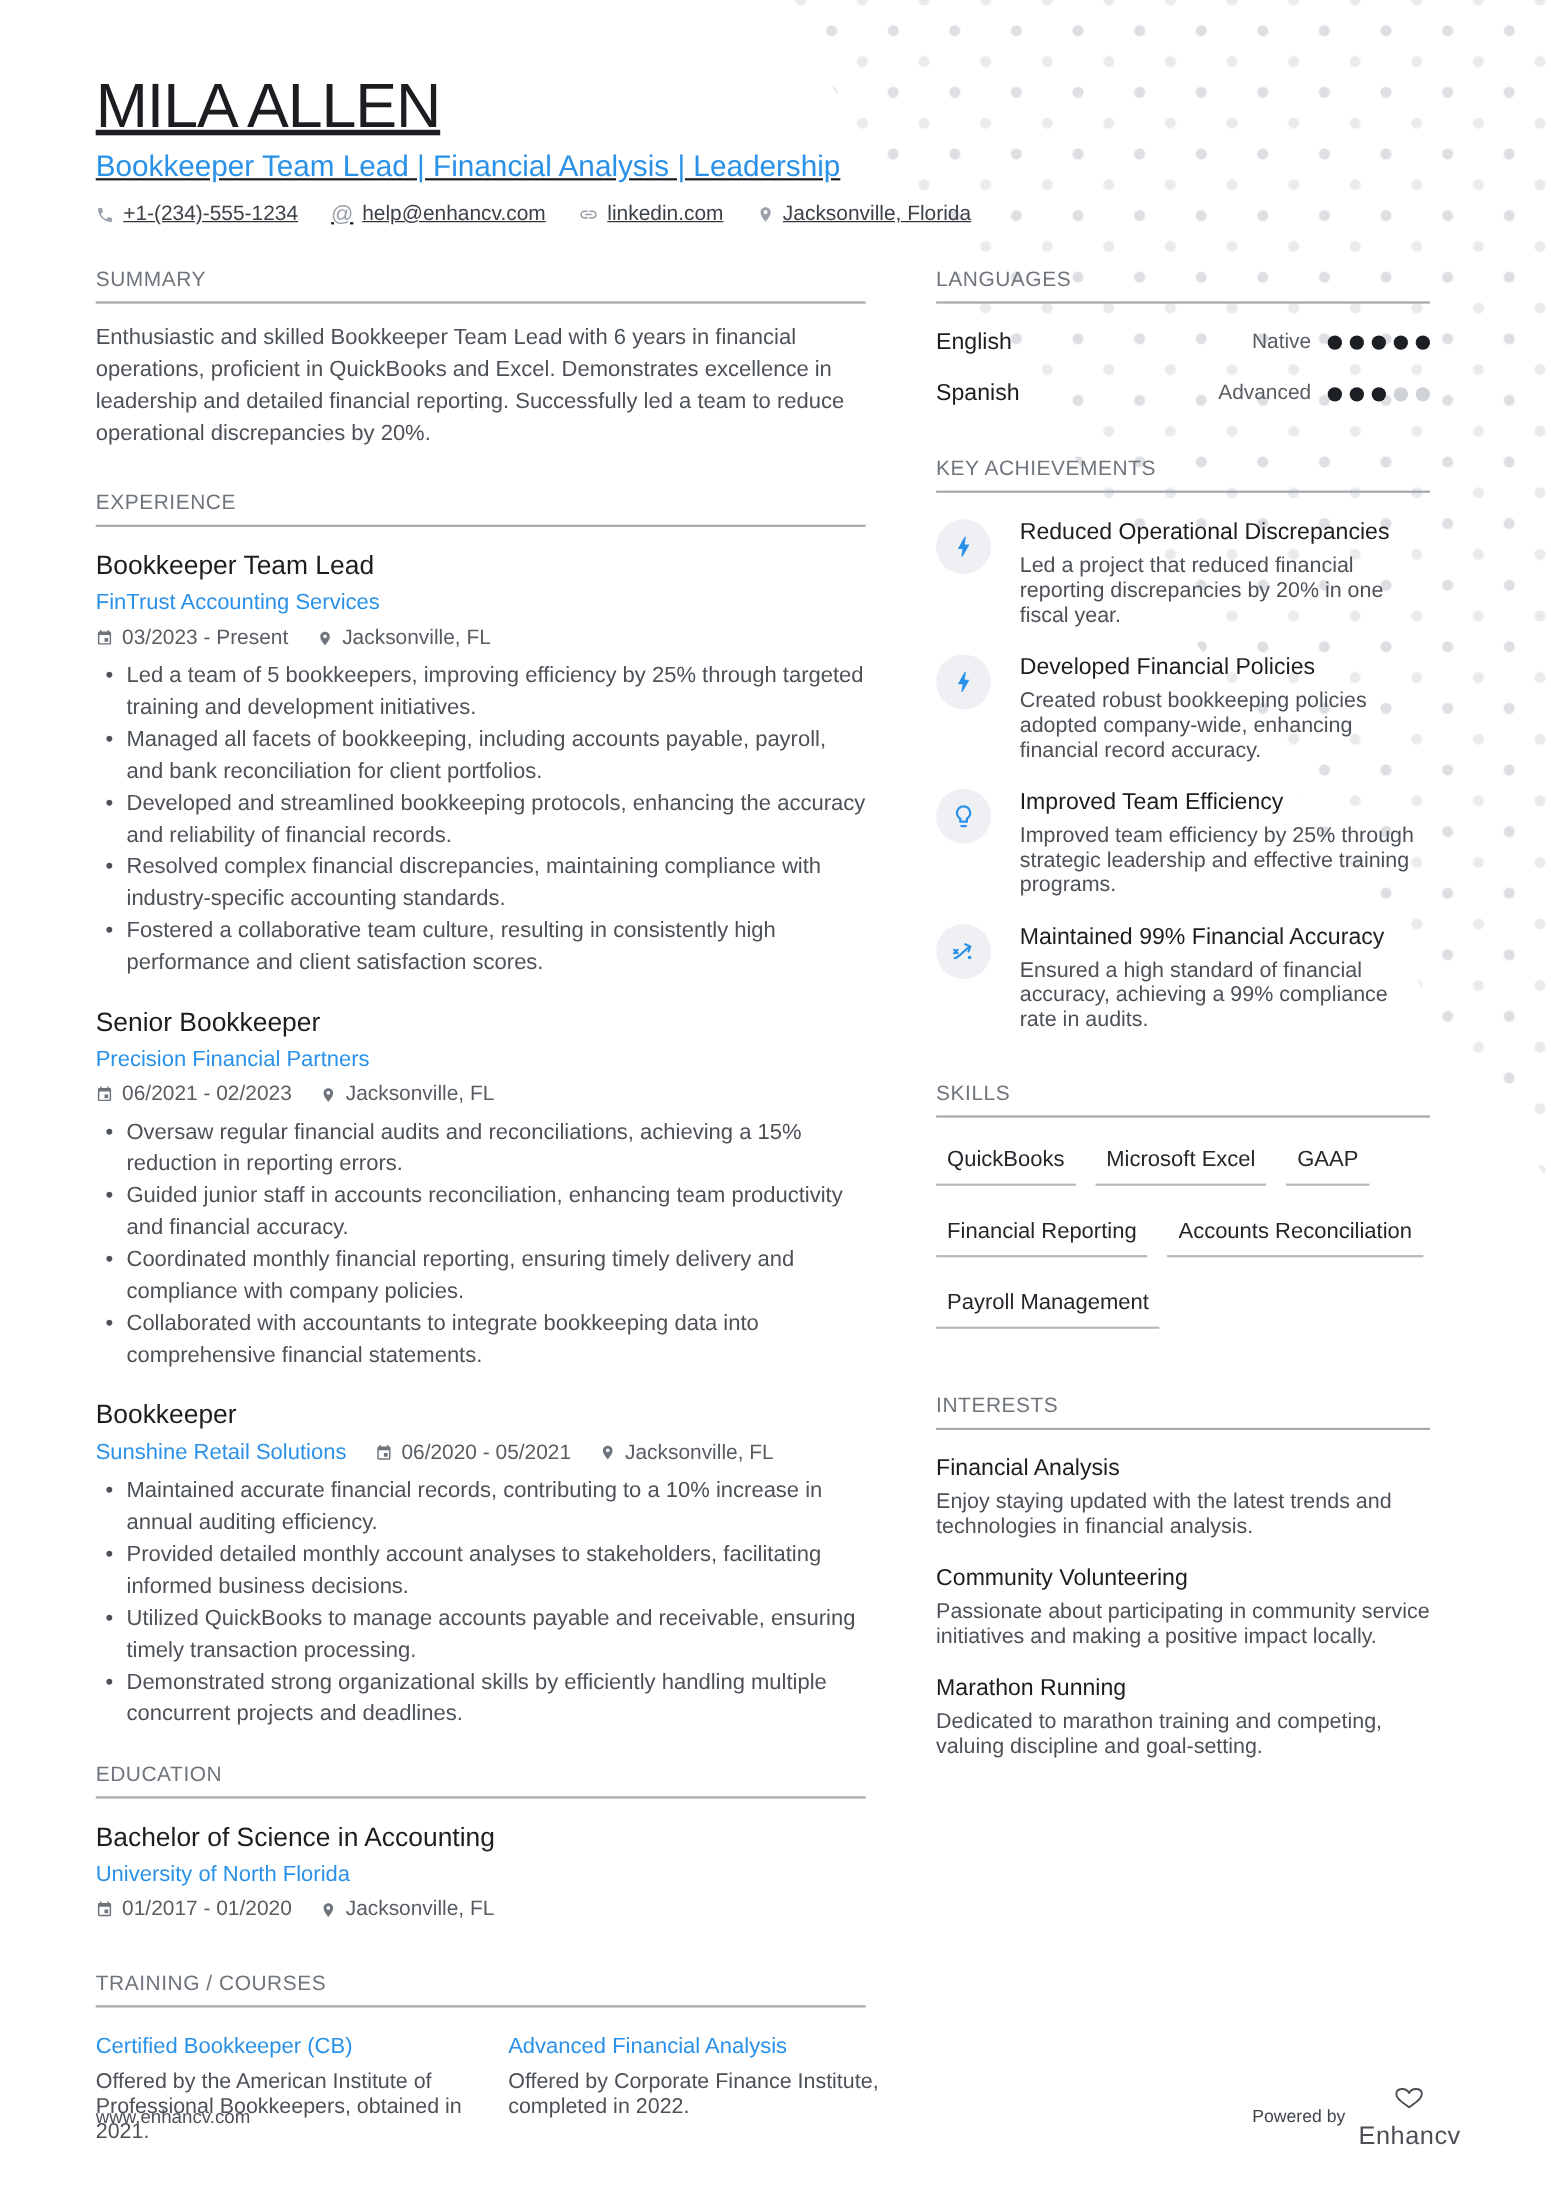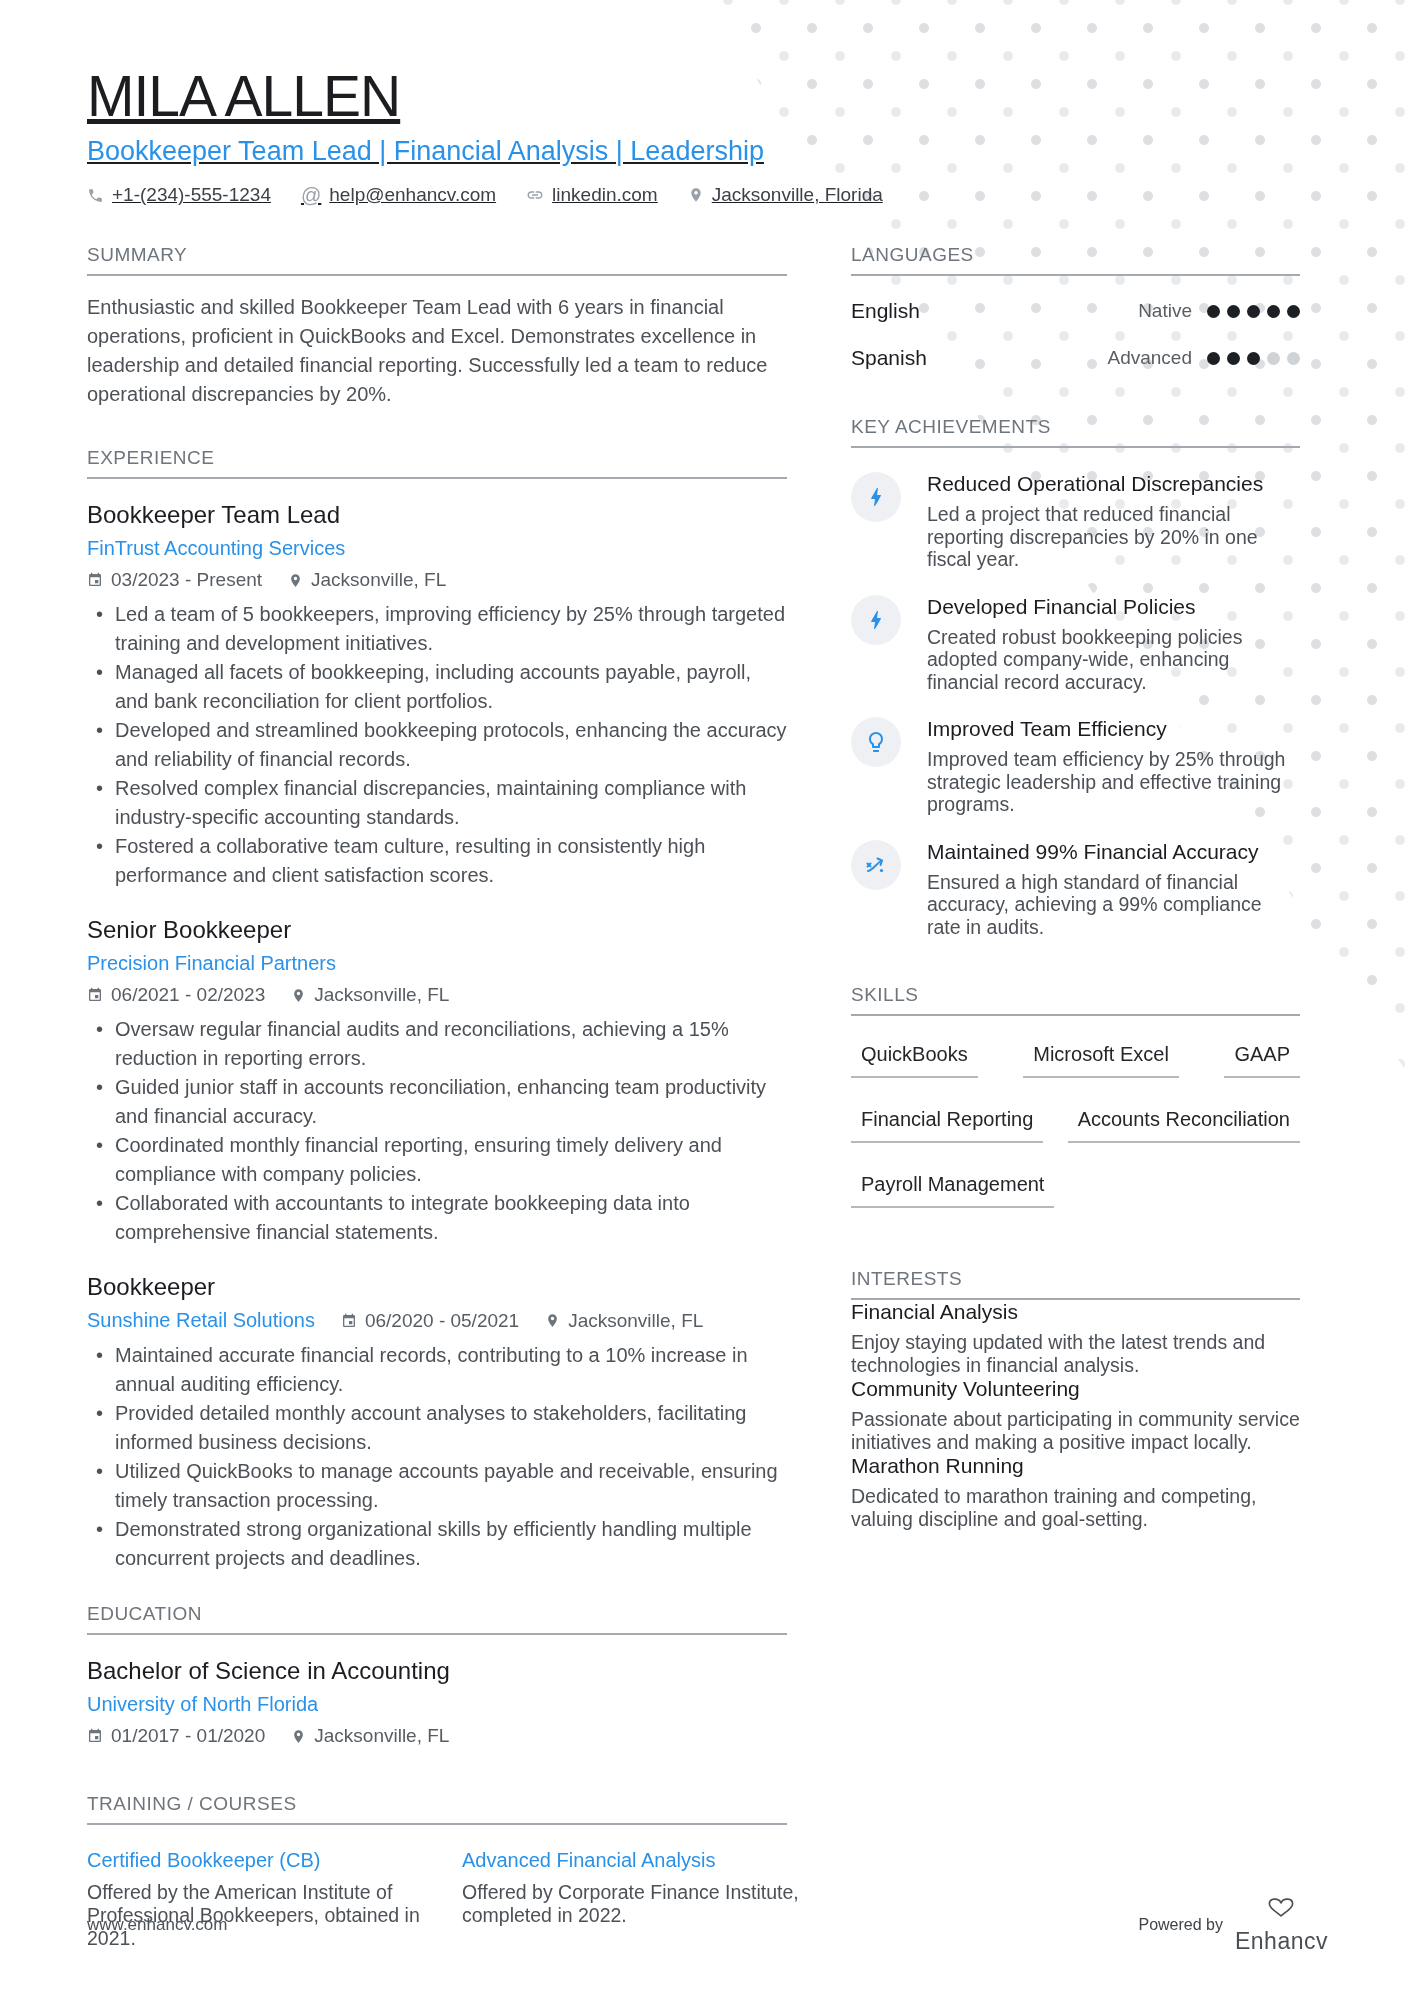--- a/index.html
+++ b/index.html
@@ -64,25 +64,25 @@
   .dot{width:13px;height:13px;border-radius:50%;background:#cfd3d7;display:inline-block;}
   .dot.filled{background:#1c1f23;}
   .ach{display:flex;margin-top:24px;}
   .ach-ic{
     width:50px;height:50px;border-radius:50%;background:#eef0f3;flex:none;
     display:flex;align-items:center;justify-content:center;
   }
   .ach-body{margin-left:26px;}
   .ach-title{font-size:21px;font-weight:500;color:#1b1d21;}
   .ach-desc{font-size:19.5px;line-height:22.5px;color:#4c5157;margin-top:7px;}
-  .skills-wrap{display:flex;flex-wrap:wrap;column-gap:18px;row-gap:30px;margin-top:27px;justify-content:space-between;}
+  .skills-wrap{display:flex;flex-wrap:wrap;column-gap:18px;row-gap:30px;margin-top:27px;}
   .skill{
     font-size:20px;color:#23262b;padding:0 10px 10px 10px;border-bottom:2px solid #b5b9bd;
   }
-  .interest{}
+  .interest{margin-top:23px;}
   .interest-title{font-size:21px;font-weight:500;color:#1b1d21;}
   .interest-desc{font-size:19.5px;line-height:23px;color:#4c5157;margin-top:7px;}
   
   .footer{
     position:absolute;left:87px;right:82px;top:1894px;z-index:1;
     display:flex;justify-content:space-between;align-items:center;
   }
   .footer-site{font-size:17px;color:#4c5157;text-decoration:none;}
   .powered{display:flex;align-items:center;gap:12px;}
   .powered-by{font-size:16px;color:#3f444a;}

